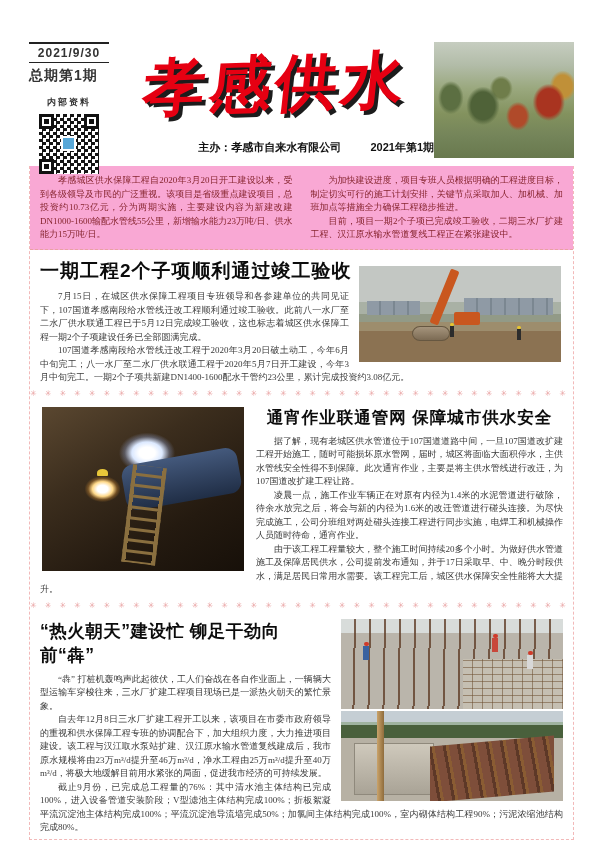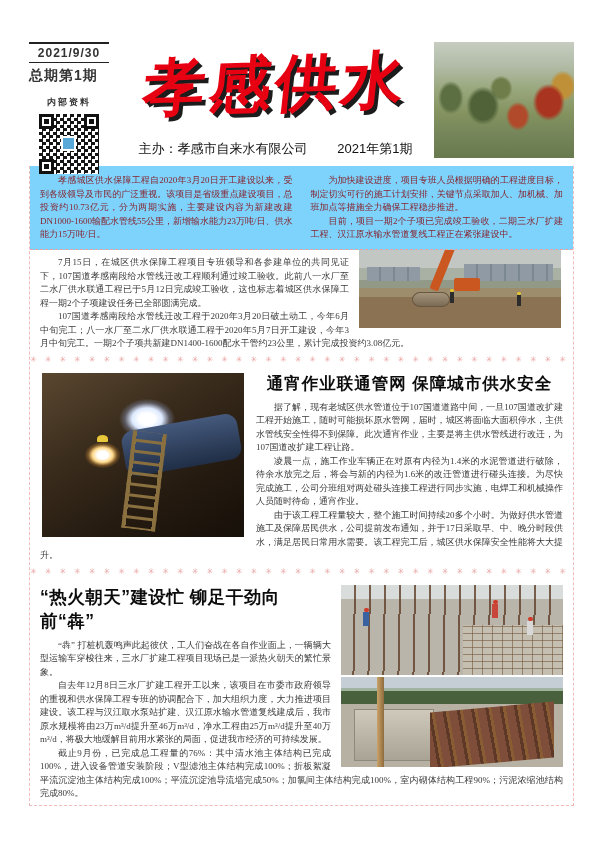--- a/index.html
+++ b/index.html
@@ -27,22 +27,22 @@
   .qr .c { position:absolute; width:15px; height:15px; left:22px; top:22px;
            background:#58a8d8; border:2px solid #fff; }
 
   .title-col { flex:1 1 auto; position:relative; padding-left:8px; }
   .masthead {
     font-size:62px; line-height:84px; font-weight:900; color:#e60012; text-align:center;
     letter-spacing:4px; transform:rotate(-2deg) skewX(-8deg);
     text-shadow:4px 4px 0 #1c1c1c; white-space:nowrap; font-family:"Liberation Serif", serif;
   }
   .organizer-line {
-    margin-top:14px; font-family:"Liberation Sans", sans-serif; font-weight:normal;
-    font-size:13px; color:#111; text-align:center; white-space:nowrap;
+    margin-top:14px; font-family:"Liberation Sans", sans-serif; font-weight:bold;
+    font-size:11px; color:#111; text-align:right; white-space:nowrap;
   }
   .organizer-line .iss { margin-left:26px; }
 
   .photo { position:relative; overflow:hidden; }
   .header-photo {
     flex:0 0 140px; width:140px; height:116px; margin-top:0;
     background:
       radial-gradient(26px 30px at 82% 52%, #a93420 0 45%, rgba(0,0,0,0) 62%),
       radial-gradient(20px 24px at 60% 64%, #b04a2a 0 42%, rgba(0,0,0,0) 60%),
       radial-gradient(22px 26px at 92% 38%, #c09038 0 42%, rgba(0,0,0,0) 60%),
@@ -58,21 +58,21 @@
     border-top:2px dotted rgba(255,255,255,.95); border-bottom:2px dotted rgba(255,255,255,.95);
     display:flex; align-items:center; justify-content:center;
     font-family:"Liberation Sans", sans-serif; font-weight:bold;
     font-size:23px; letter-spacing:7px;
   }
 
   
   .frame { border:1px dashed #f2b9b9; border-top:none; margin-top:0; }
 
   .intro {
-    background:#7dd3fc; padding:8px 10px; height:84px;
+    background:#f9a8d4; padding:8px 10px; height:84px;
     border-bottom:1px dashed #e9a2a2;
   }
   .intro-cols { columns:2; column-gap:18px; column-fill:auto; height:68px; }
   .intro p, .article p {
     font-size:9px; line-height:13.5px; text-align:justify; text-indent:2em; color:#3a3a3a;
   }
   .intro p { color:#86242e; }
 
   .article { padding:6px 10px 4px 10px; overflow:hidden; }
   .article h2 { font-family:"Liberation Sans", sans-serif; color:#0c0c0c; }
@@ -175,20 +175,21 @@
 
     <section class="intro">
       <div class="intro-cols">
         <p>孝感城区供水保障工程自2020年3月20日开工建设以来，受到各级领导及市民的广泛重视。该项目是省级重点建设项目，总投资约10.73亿元，分为两期实施，主要建设内容为新建改建DN1000-1600输配水管线55公里，新增输水能力23万吨/日、供水能力15万吨/日。</p>
         <p>为加快建设进度，项目专班人员根据明确的工程进度目标，制定切实可行的施工计划安排，关键节点采取加人、加机械、加班加点等措施全力确保工程稳步推进。</p>
         <p>目前，项目一期2个子项已完成竣工验收，二期三水厂扩建工程、汉江原水输水管道复线工程正在紧张建设中。</p>
       </div>
     </section>
 
     <section class="article a1">
+      <h2>一期工程2个子项顺利通过竣工验收</h2>
       <div class="photo photo-a1">
         <span class="bldg b1"></span>
         <span class="bldg b2"></span>
         <span class="boom"></span>
         <span class="cab"></span>
         <span class="pipes"></span>
         <span class="wkr w1"></span>
         <span class="wkr w2"></span>
       </div>
       <p>7月15日，在城区供水保障工程项目专班领导和各参建单位的共同见证下，107国道孝感南段给水管线迁改工程顺利通过竣工验收。此前八一水厂至二水厂供水联通工程已于5月12日完成竣工验收，这也标志着城区供水保障工程一期2个子项建设任务已全部圆满完成。</p>

